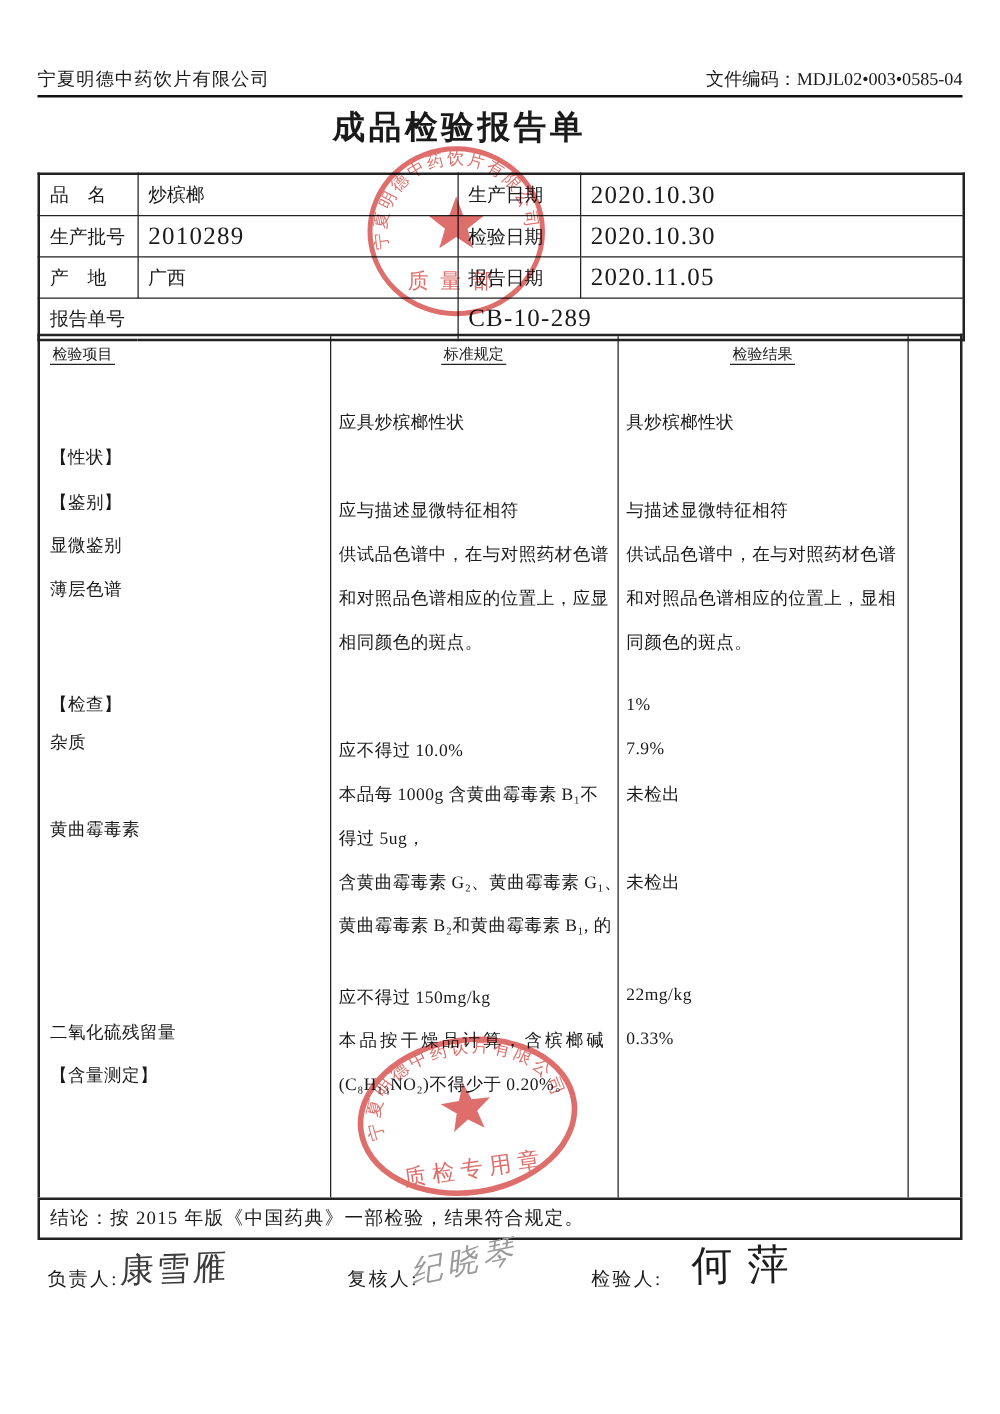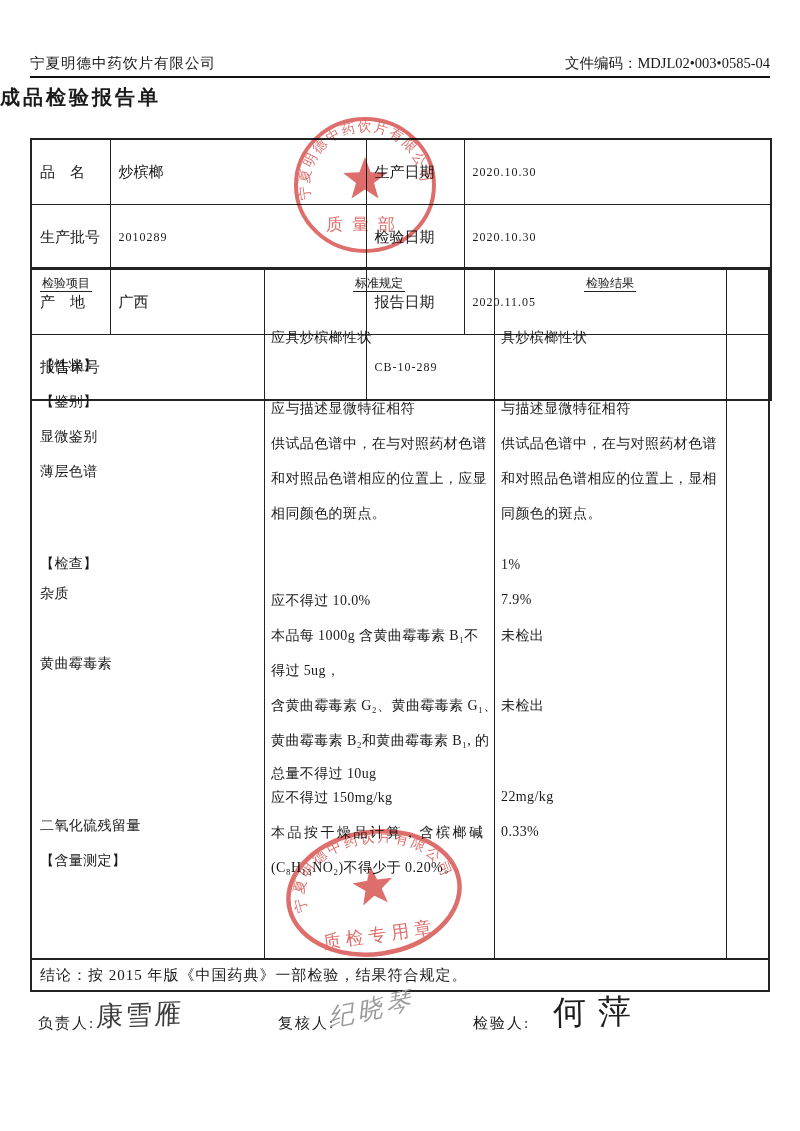--- a/index.html
+++ b/index.html
@@ -5,31 +5,31 @@
   html,body{margin:0;padding:0;background:#fff;}
   body{width:800px;height:1131px;font-family:"Liberation Serif","DejaVu Serif",serif;color:#1a1a1a;}
   .page{position:relative;width:800px;height:1131px;overflow:hidden;background:#fff;}
 
   
   .hdr-company{position:absolute;left:30px;top:54px;font-size:14.5px;letter-spacing:1px;}
   .hdr-code{position:absolute;right:30px;top:54px;font-size:14.5px;}
   .hdr-rule{position:absolute;left:30px;top:76px;width:740px;height:2px;background:#111;}
 
   
-  .title{position:absolute;left:0;top:84px;width:735px;
+  .title{position:absolute;left:0;top:84px;width:735px;text-align:center;
          font-family:Liberation Mono, monospace;
-         font-size:20px;font-weight:700;letter-spacing:3px;}
+         font-size:26px;font-weight:700;letter-spacing:3px;}
 
   
   table.info{position:absolute;left:30px;top:138px;width:740px;height:129px;
              border-collapse:collapse;table-layout:fixed;font-size:15px;}
-  table.info td{border:1px solid #222;padding:16px 8px;height:32px;white-space:nowrap;overflow:hidden;}
+  table.info td{border:1px solid #222;padding:0 8px;height:32px;white-space:nowrap;overflow:hidden;}
   table.info{border:2px solid #222;}
   td.lbl .just{display:inline-flex;justify-content:space-between;width:62px;}
-  .num{font-size:12px;letter-spacing:1px;}
+  .num{font-size:20px;letter-spacing:1px;}
 
   
   .insp{position:absolute;left:30px;top:267px;width:740px;height:691px;
         border-left:2px solid #222;border-right:2px solid #222;border-top:2px solid #222;box-sizing:border-box;}
   .vline{position:absolute;top:0;width:1px;height:100%;background:#222;}
   .colhead{position:absolute;top:6px;font-size:12px;}
   .colhead span{border-bottom:1px solid #222;padding:0 2px 1px 2px;}
   .ln{position:absolute;font-size:14px;letter-spacing:0.4px;white-space:nowrap;}
   .c1{left:8px;width:218px;margin-top:28px;}
   .c2{left:239px;width:224px;}
@@ -119,21 +119,20 @@
     <div class="ln c2" style="top:60px">应具炒槟榔性状</div>
     <div class="ln c2" style="top:131px">应与描述显微特征相符</div>
     <div class="ln c2" style="top:166px">供试品色谱中，在与对照药材色谱</div>
     <div class="ln c2" style="top:201px">和对照品色谱相应的位置上，应显</div>
     <div class="ln c2" style="top:236px">相同颜色的斑点。</div>
     <div class="ln c2" style="top:323px">应不得过 10.0%</div>
     <div class="ln c2" style="top:358px">本品每 1000g 含黄曲霉毒素 B₁不</div>
     <div class="ln c2" style="top:393px">得过 5ug，</div>
     <div class="ln c2" style="top:428px">含黄曲霉毒素 G₂、黄曲霉毒素 G₁、</div>
     <div class="ln c2" style="top:463px">黄曲霉毒素 B₂和黄曲霉毒素 B₁, 的</div>
-    <div class="ln c2" style="top:496px">总量不得过 10ug</div>
     <div class="ln c2" style="top:520px">应不得过 150mg/kg</div>
     <div class="ln c2 sp" style="top:555px">本品按干燥品计算，含槟榔碱</div>
     <div class="ln c2" style="top:590px">(C₈H₁₃NO₂)不得少于 0.20%。</div>
 
     <div class="ln c3" style="top:60px">具炒槟榔性状</div>
     <div class="ln c3" style="top:131px">与描述显微特征相符</div>
     <div class="ln c3" style="top:166px">供试品色谱中，在与对照药材色谱</div>
     <div class="ln c3" style="top:201px">和对照品色谱相应的位置上，显相</div>
     <div class="ln c3" style="top:236px">同颜色的斑点。</div>
     <div class="ln c3" style="top:288px">1%</div>

